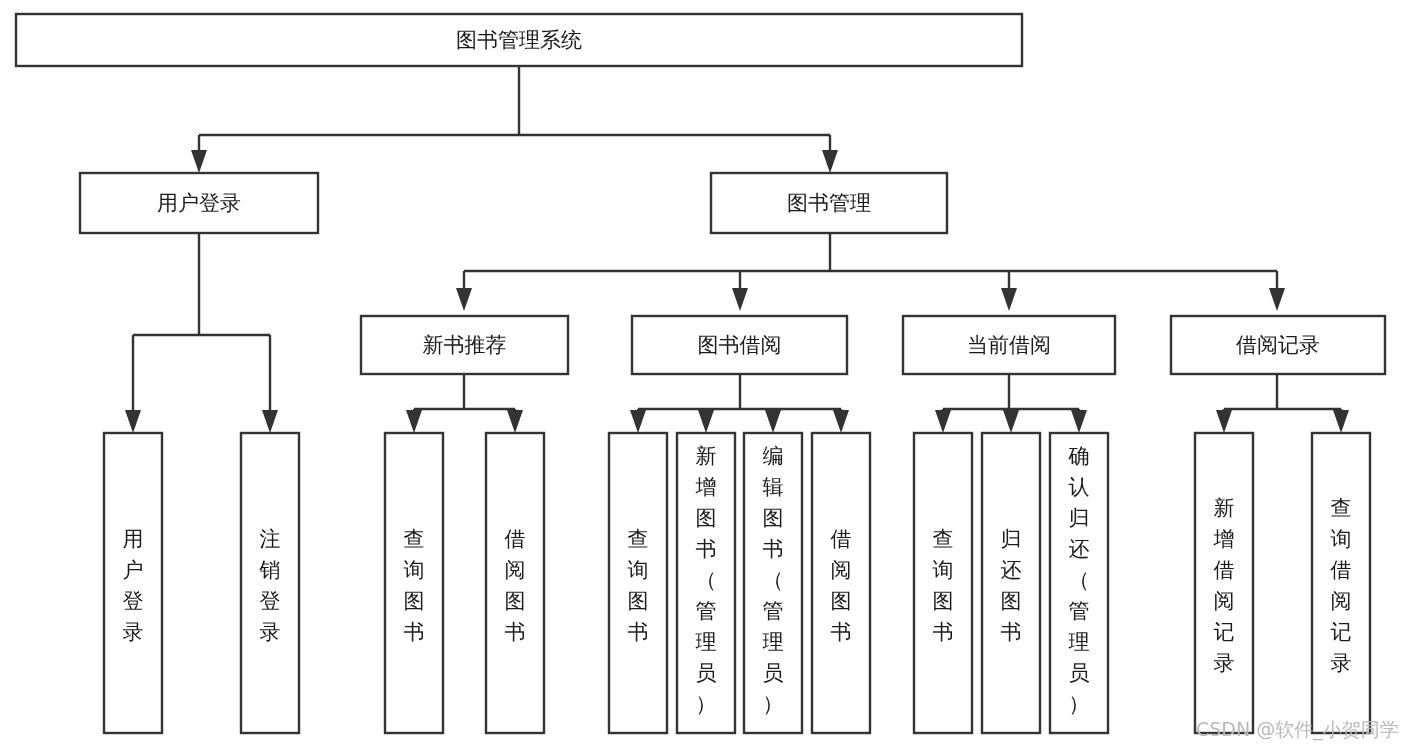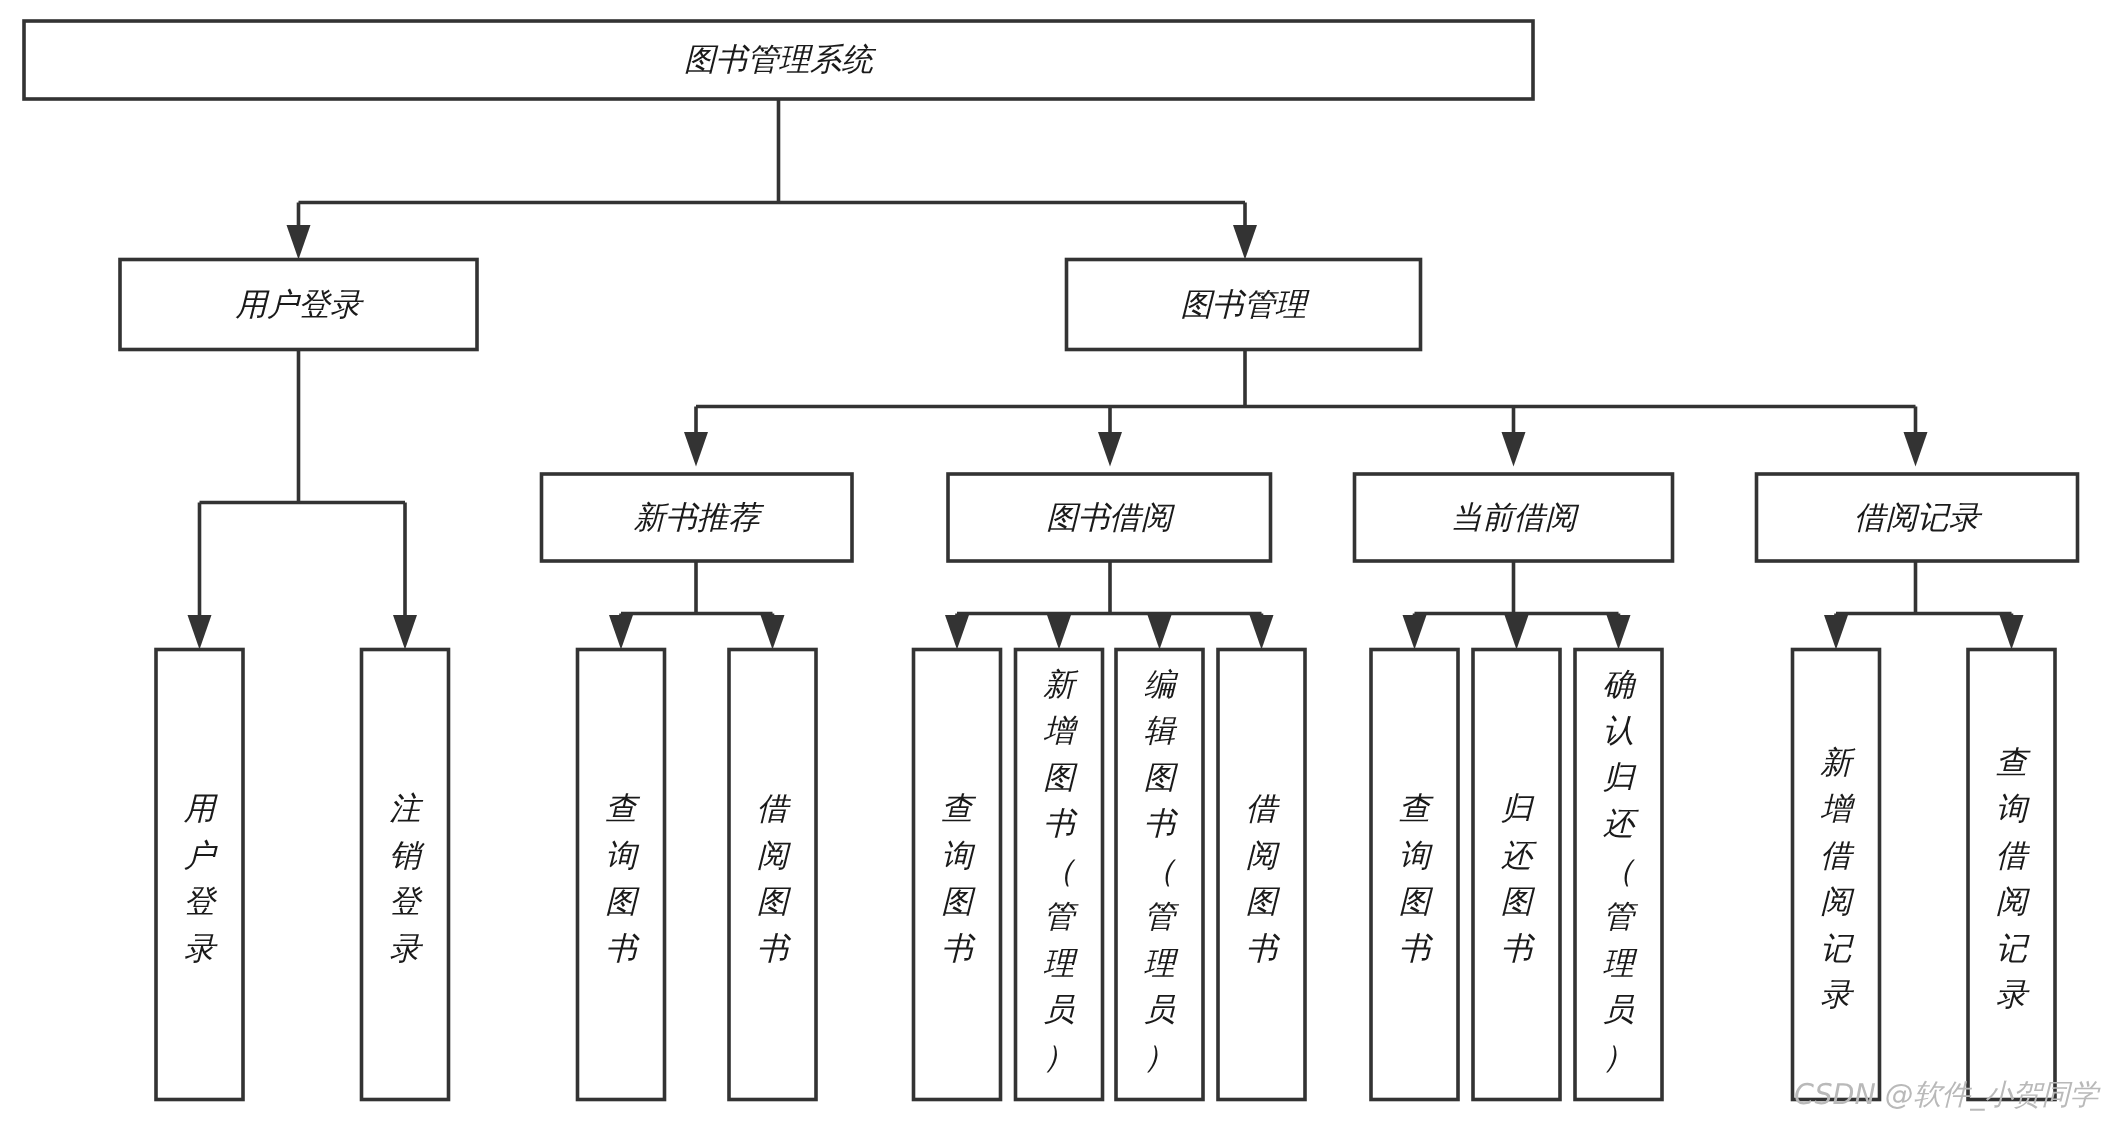--- a/index.html
+++ b/index.html
@@ -11,21 +11,20 @@
     width: 1405px;
     height: 747px;
     font-family: "DejaVu Sans", "Liberation Sans", sans-serif;
     overflow: hidden;
     position: relative;
   }
   #diagram-root {
     position: relative;
     width: 1304px;
     height: 747px;
-    font-style: italic;
   }
   svg#chart-svg {
     position: absolute;
     left: 0;
     top: 0;
     width: 1405px;
     height: 747px;
     display: block;
   }
   .node-box {

